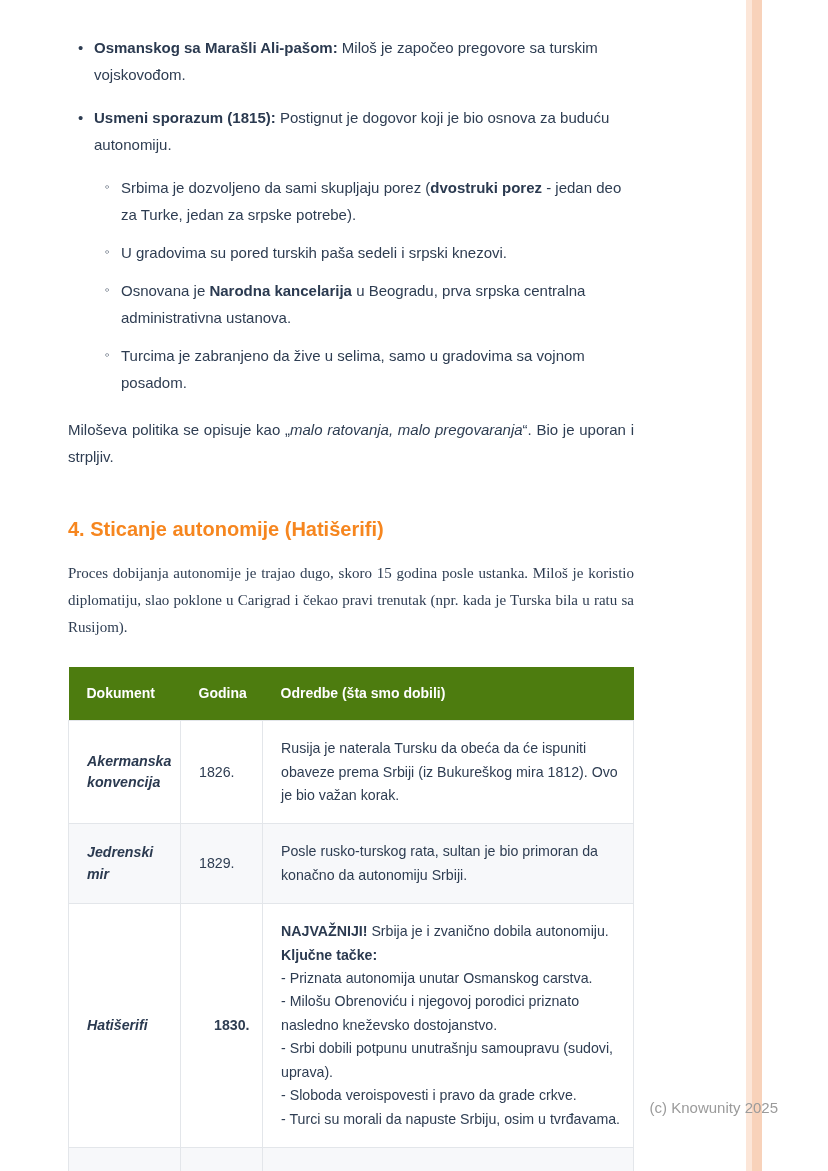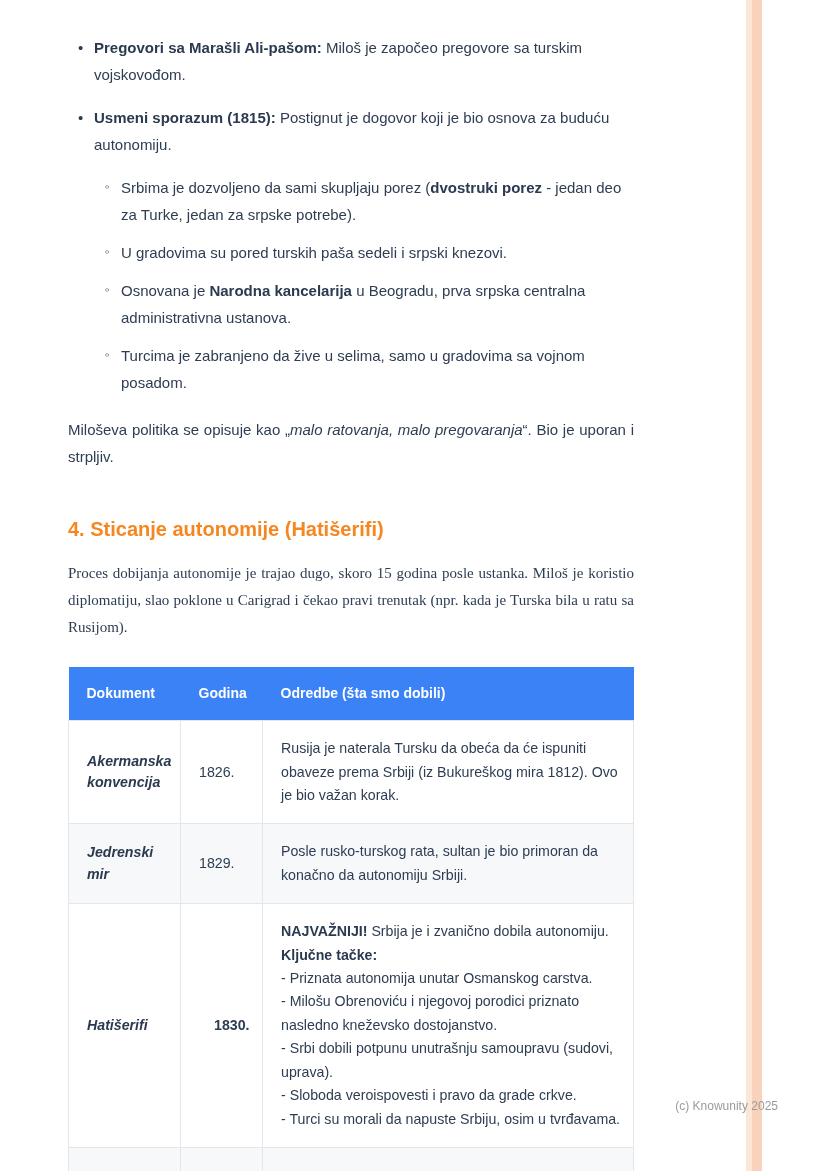--- a/index.html
+++ b/index.html
@@ -33,51 +33,51 @@
   .intro-para { margin-top:18px; text-align:justify;font-family:Liberation Serif, serif; }
 
   table.doc-table {
     margin-top:26px; width:565px; border-collapse:collapse; table-layout:fixed;
     font-size:14.2px; line-height:1.65;
   }
   .doc-table col.c-doc { width:112px; }
   .doc-table col.c-year { width:82px; }
   .doc-table col.c-prov { width:371px; }
   .doc-table thead th {
-    background:#3b82f6; color:#ffffff; font-weight:700; text-align:left;
+    background:#4d7c0f; color:#ffffff; font-weight:700; text-align:left;
     padding:15px 10px 15px 18px; font-size:14px; border:none;
   }
   .doc-table tbody td {
     border:1px solid #e3e6ea; vertical-align:middle;
     padding:16px 10px 16px 18px; background:#ffffff;
   }
   .doc-table tbody tr.alt td { background:#f7f8fa; }
   .doc-table td.doc { font-weight:700; color:#2b3a50; line-height:1.5;font-style:italic; }
   .doc-table tr.row-2 td.yr { font-weight:700;padding-left:33px; }
   .doc-table td.prov { }
   .doc-table tr.partial td { height:70px; padding:0; }
 
   .footer {
     position:absolute; right:50px; top:1100px; z-index:2;
-    font-size:12px; color:#9b9b9b; line-height:1;
+    font-size:15px; color:#9b9b9b; line-height:1;
   }
 </style>
 </head>
 <body>
 
 <div class="stripe"></div>
 
 <div class="content">
 
   <div class="list">
 
     <div class="li main-li">
       <span class="mk">•</span>
       <div class="li-text">
-        <strong>Pregovori sa Marašli Ali-pašom:</strong><span> Miloš je započeo pregovore sa turskim vojskovođom.</span>
+        <strong>Osmanskog sa Marašli Ali-pašom:</strong><span> Miloš je započeo pregovore sa turskim vojskovođom.</span>
       </div>
     </div>
 
     <div class="li main-li">
       <span class="mk">•</span>
       <div class="li-text">
         <strong>Usmeni sporazum (1815):</strong><span> Postignut je dogovor koji je bio osnova za buduću autonomiju.</span>
       </div>
     </div>
 

